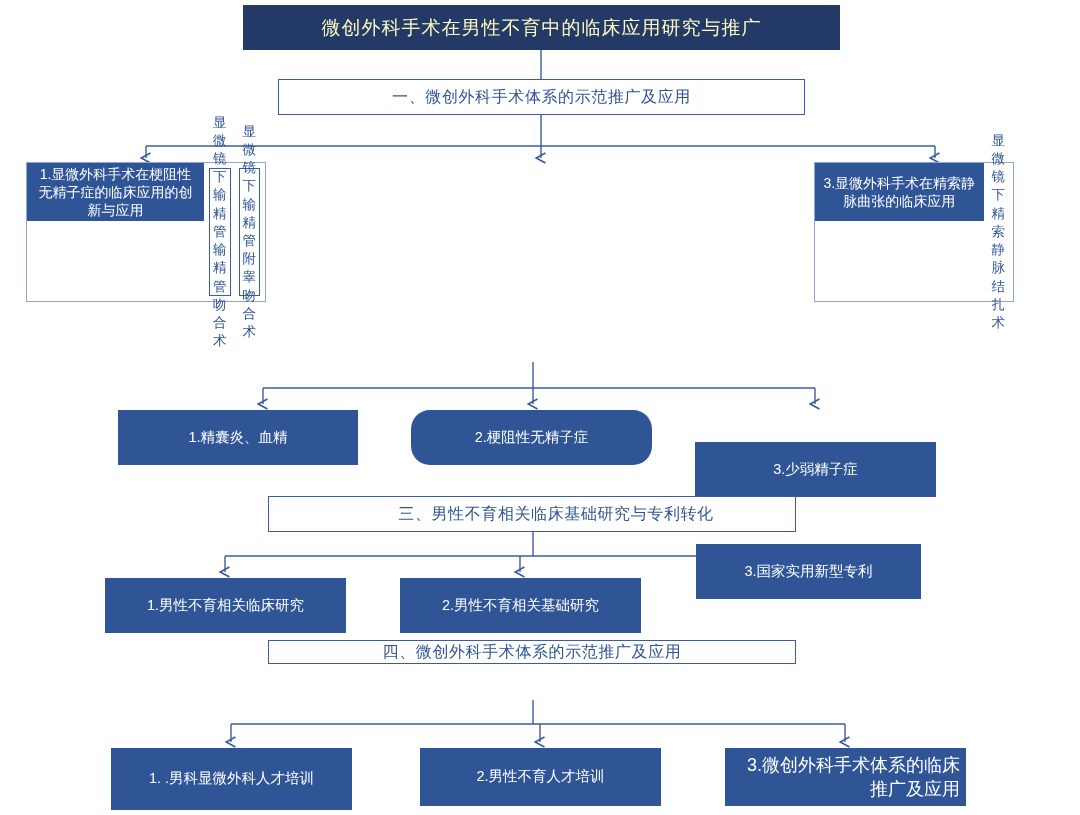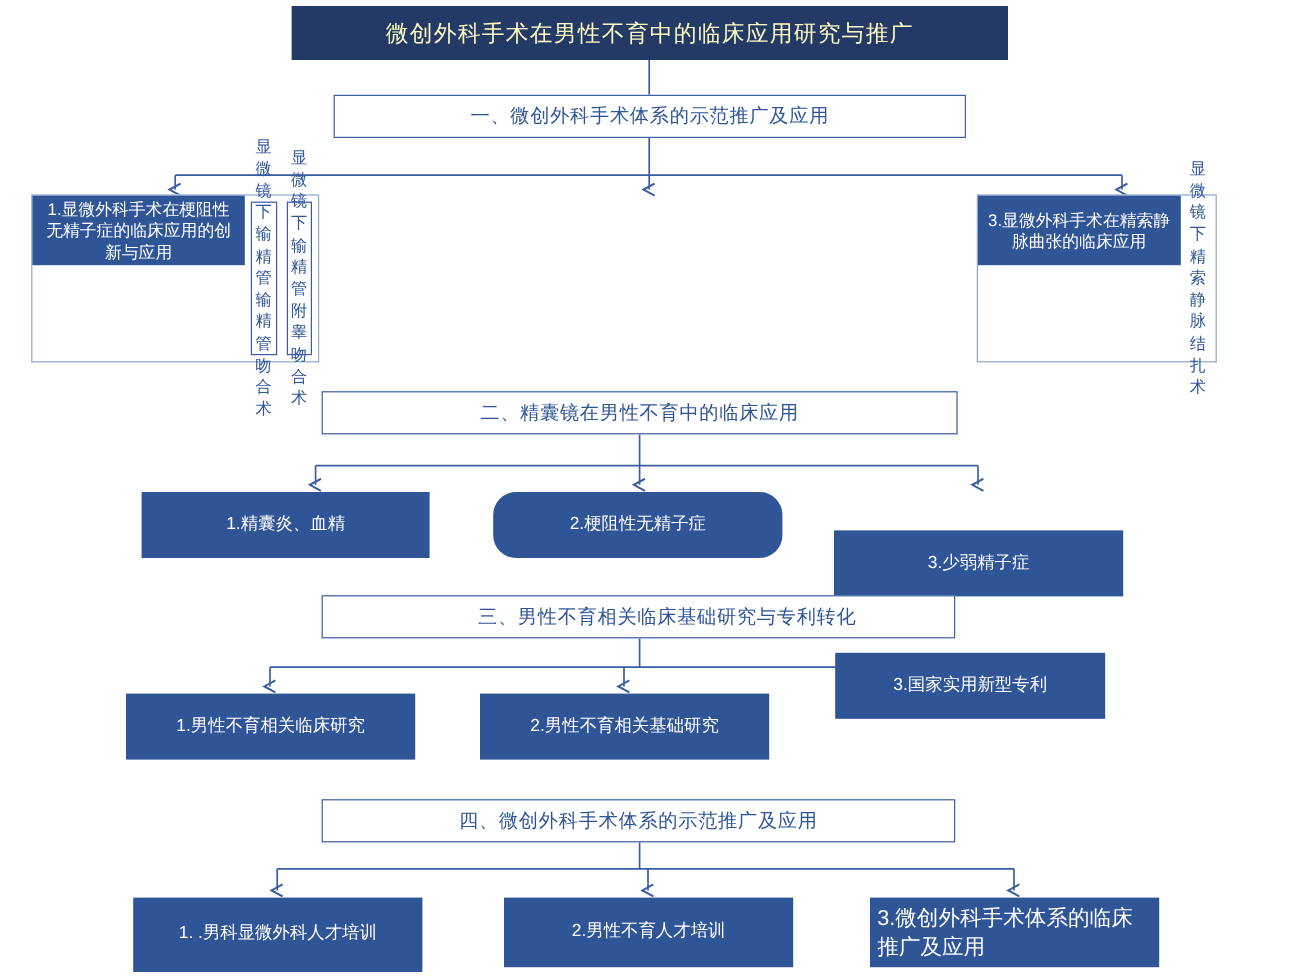--- a/index.html
+++ b/index.html
@@ -52,21 +52,21 @@
 
   
   .node {
     position: absolute;
     background: #2F5597;
     color: #ffffff;
     font-size: 14.5px;
     display: flex;
     align-items: center;
     justify-content: center;
-    text-align: left;
+    text-align: right;
     box-sizing: border-box;
     line-height: 1.35;
     padding: 1px 6px;
   }
   .node.small { font-size: 18px; }
 
   
   .group {
     position: absolute;
     border: 1px solid #8FA6CE;
@@ -172,31 +172,30 @@
   </div>
 
 
   <div class="group" style="left:814px; top:162px; width:200px; height:140px;">
     <div class="group-head" style="height:58px;">3.显微外科手术在精索静脉曲张的临床应用</div>
     <div class="group-body">
       <div class="sub-box" style="border:none;">显微镜下精索静脉结扎术</div>
     </div>
   </div>
 
-  <div class="section-header" style="left:268px; top:326px; width:530px; height:36px;">二、精囊镜在男性不育中的临床应用</div>
 
   <div class="node" style="left:118px; top:410px; width:240px; height:55px;">1.精囊炎、血精</div>
   <div class="node" style="left:411px; top:410px; width:241px; height:55px;border-radius:19px;">2.梗阻性无精子症</div>
   <div class="node" style="left:695px; top:410px; width:241px; height:55px;margin-top:32px;">3.少弱精子症</div>
 
   <div class="section-header" style="left:268px; top:496px; width:528px; height:36px;padding-left:48px;">三、男性不育相关临床基础研究与专利转化</div>
 
   <div class="node" style="left:105px; top:578px; width:241px; height:55px;">1.男性不育相关临床研究</div>
   <div class="node" style="left:400px; top:578px; width:241px; height:55px;">2.男性不育相关基础研究</div>
   <div class="node" style="left:696px; top:544px; width:225px; height:55px;">3.国家实用新型专利</div>
 
-  <div class="section-header" style="left:268px; top:666px; width:528px; height:36px;">四、微创外科手术体系的示范推广及应用</div>
+  <div class="section-header" style="left:268px; top:640px; width:528px; height:24px;">四、微创外科手术体系的示范推广及应用</div>
 
   <div class="node" style="left:111px; top:748px; width:241px; height:62px;">1. .男科显微外科人才培训</div>
   <div class="node" style="left:420px; top:748px; width:241px; height:58px;">2.男性不育人才培训</div>
   <div class="node small" style="left:725px; top:748px; width:241px; height:58px;">3.微创外科手术体系的临床推广及应用</div>
 
 </div>
 
 </body></html>

